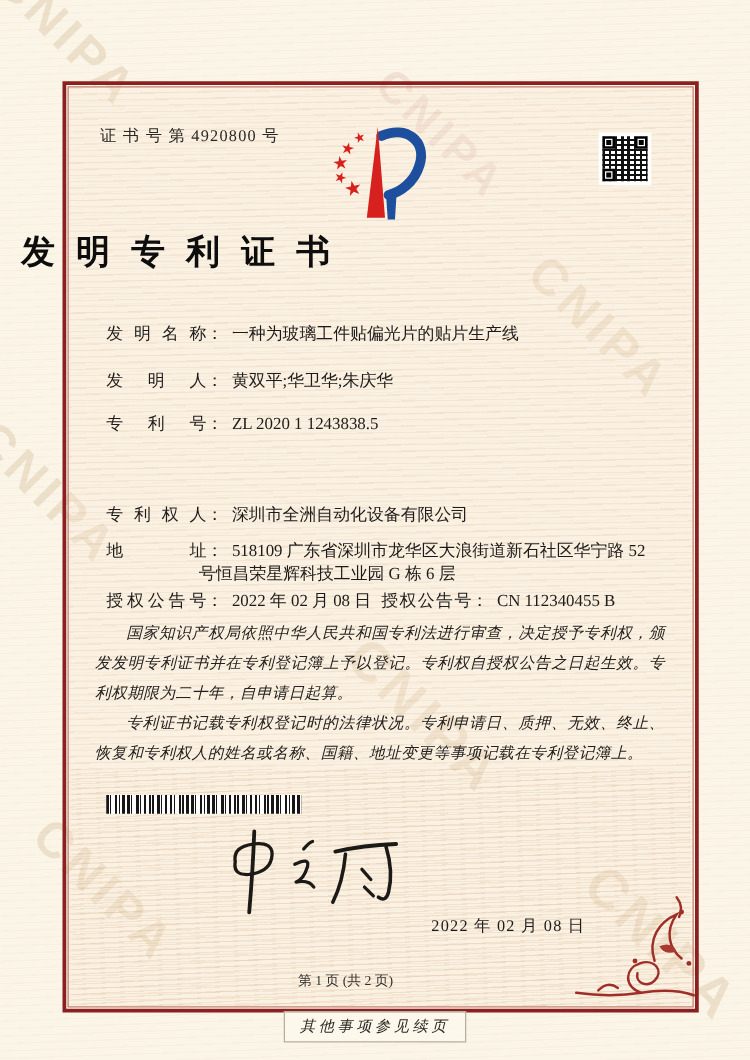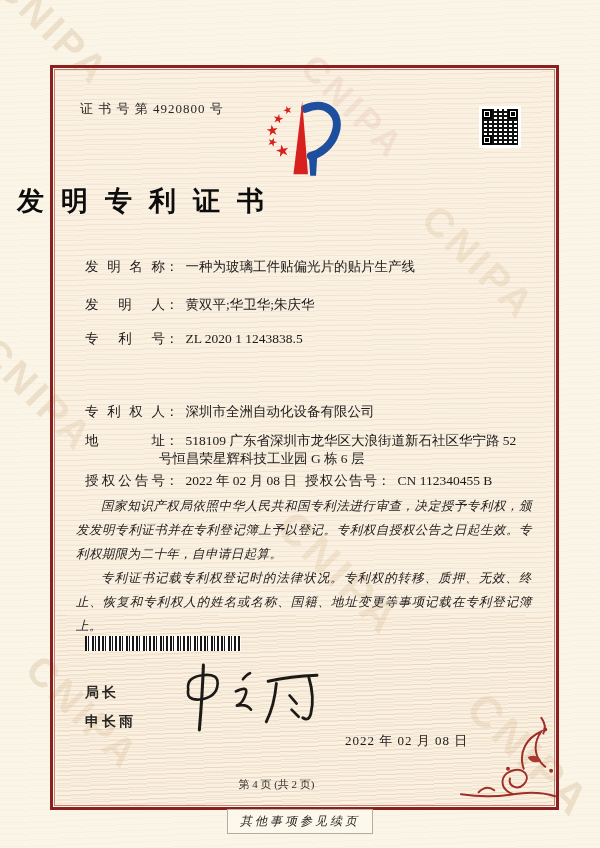--- a/index.html
+++ b/index.html
@@ -139,46 +139,42 @@
     <div class="addr2">号恒昌荣星辉科技工业园 G 栋 6 层</div>
     <div class="frow r7">
       <span class="flabel">授权公告号</span><span class="fcolon">：</span><span class="fvalue">2022 年 02 月 08 日</span>
     </div>
     <div class="grant2">
       <span class="flabel">授权公告号</span><span class="fcolon">：</span><span class="fvalue">CN 112340455 B</span>
     </div>
 
     <div class="paras">
       <p>国家知识产权局依照中华人民共和国专利法进行审查，决定授予专利权，颁发发明专利证书并在专利登记簿上予以登记。专利权自授权公告之日起生效。专利权期限为二十年，自申请日起算。</p>
-      <p>专利证书记载专利权登记时的法律状况。专利权的转移、质押、无效、终止、恢复和专利权人的姓名或名称、国籍、地址变更等事项记载在专利登记簿上。</p>
+      <p>专利证书记载专利权登记时的法律状况。专利申请日、质押、无效、终止、恢复和专利权人的姓名或名称、国籍、地址变更等事项记载在专利登记簿上。</p>
     </div>
 
     <div class="barcode"></div>
 
-    <div class="signer">
-      <div>局长</div>
-      <div>申长雨</div>
-    </div>
 
     <div class="sig">
       <svg width="152" height="78" viewBox="0 0 150 75" fill="none" stroke="#1c1a17" stroke-linecap="round" stroke-linejoin="round">
         <path d="M16 30 Q14 18 30 16 Q46 14 45 25 Q44 38 27 40 Q14 41 16 30 Z" stroke-width="2.6"></path>
         <path d="M31 6 Q30 35 27 70" stroke-width="3"></path>
         <path d="M70 20 q4 -5 7 -6" stroke-width="2.6"></path>
         <path d="M63 32 q12 -6 10 2 q-3 10 -9 12 q10 -2 14 4" stroke-width="2.6"></path>
         <path d="M95 22 q22 -5 48 -6" stroke-width="3"></path>
         <path d="M103 24 q-2 22 -10 38" stroke-width="2.8"></path>
         <path d="M135 18 q6 20 2 36 q-2 8 -8 4" stroke-width="2.8"></path>
         <path d="M116 36 l7 8" stroke-width="2.6"></path>
         <path d="M118 50 l7 7" stroke-width="2.6"></path>
       </svg>
     </div>
 
     <div class="issue-date">2022 年 02 月 08 日</div>
-    <div class="page-info">第 4 页 (共 2 页)</div>
+    <div class="page-info">第 1 页 (共 2 页)</div>
   </div>
 
   <div class="flourish">
     <svg width="100" height="98" viewBox="0 0 100 100" fill="none" stroke="#9e2f28" stroke-width="2" stroke-linecap="round">
       <path d="M2 88 Q30 92 55 88 Q80 84 98 90"></path>
       <path d="M55 88 C40 82 42 68 54 64 C66 60 74 70 66 78 C60 84 50 80 52 72"></path>
       <path d="M66 62 C60 44 70 30 84 24 C74 38 78 52 88 60"></path>
       <path d="M70 50 q10 -4 14 4 q-10 4 -14 -4 Z" fill="#a83a30" stroke="none"></path>
       <path d="M84 10 q6 8 2 16"></path>
       <path d="M20 86 q8 -8 16 -2"></path>

